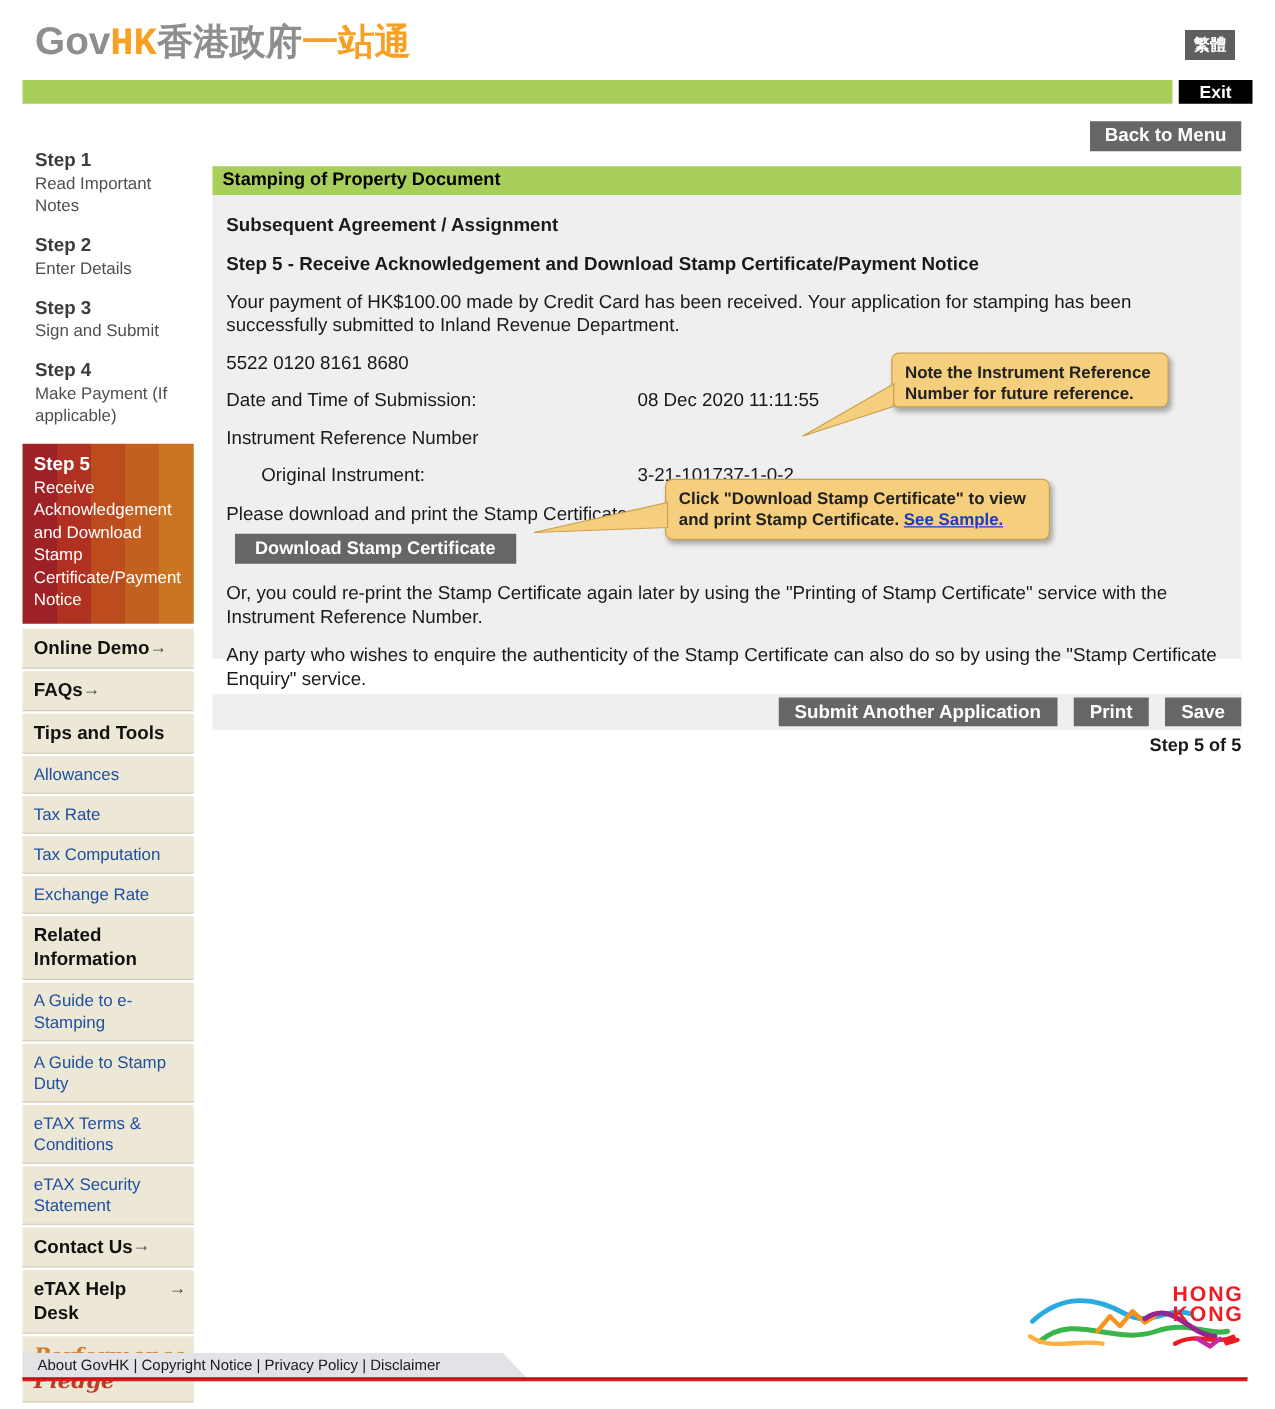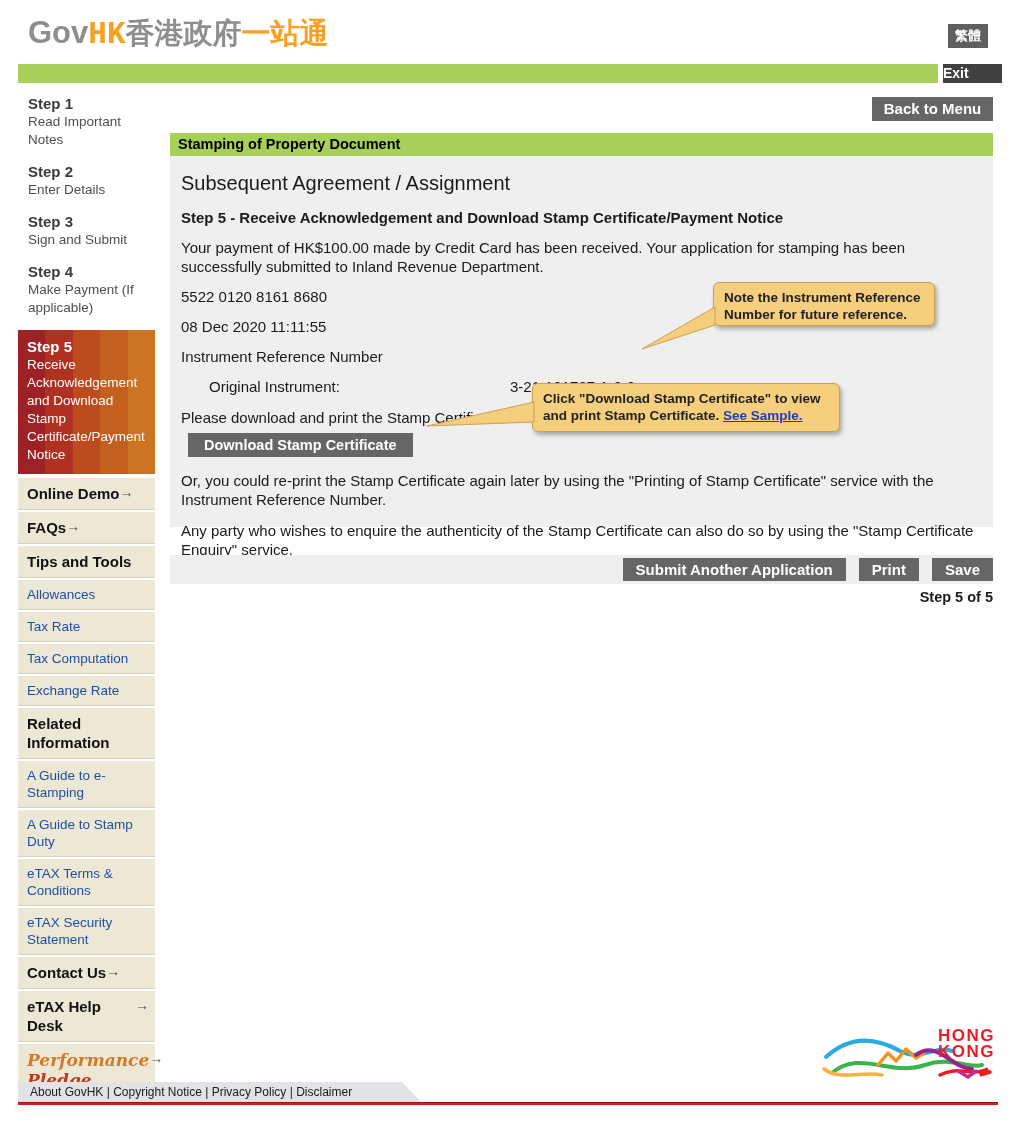--- a/index.html
+++ b/index.html
@@ -6,44 +6,44 @@
   body { background:#fff; font-family:"Liberation Sans", sans-serif; color:#1a1a1a; }
   #page { position:relative; width:1020px; height:1127px; background:#fff; overflow:hidden; }
 
   
   .logo { position:absolute; left:28px; top:14px; font-size:31px; font-weight:bold; letter-spacing:0px; }
   .logo .gray { color:#8e8e8e; }
   .logo .orange { color:#f7a021;font-family:Liberation Mono, monospace; }
   .logo .cn { font-size:29px; }
   .lang-btn { position:absolute; left:948px; top:24px; background:#5f5f5f; color:#fff; font-size:13px; font-weight:bold; padding:3px 7px; border:none; cursor:pointer;text-align:right; }
   .green-bar { position:absolute; left:18px; top:64px; width:920px; height:19px; background:#a9cf5b; }
-  .exit-btn { position:absolute; left:943px; top:64px; width:59px; height:19px; background:#404040; color:#fff; font-size:14px; font-weight:bold; line-height:19px; cursor:pointer; }
+  .exit-btn { position:absolute; left:943px; top:64px; width:59px; height:19px; background:#000000; color:#fff; font-size:14px; font-weight:bold; text-align:center; line-height:19px; cursor:pointer; }
   .back-menu-btn { position:absolute; left:872px; top:97px; width:121px; height:24px; background:#666; color:#fff; font-size:15px; font-weight:bold; text-align:center; line-height:24px; cursor:pointer; }
 
   
-  .sidebar { position:absolute; left:18px; top:94px; width:137px; }
+  .sidebar { position:absolute; left:18px; top:119px; width:137px; }
   .step { margin-bottom:13px; padding-left:10px; }
   .step-title { font-size:15px; font-weight:bold; color:#3c3c3c; line-height:19px; }
   .step-desc { font-size:13.5px; color:#4f4f4f; line-height:18px; }
   .step-active { margin-bottom:4px; padding:7px 4px 10px 9px;
     background:linear-gradient(90deg,#9e2125 0%,#9e2125 20%,#b03122 20%,#b03122 40%,#bc4c1e 40%,#bc4c1e 60%,#c4601f 60%,#c4601f 80%,#cb7522 80%,#cb7522 100%); }
   .step-active .step-title { color:#fff; }
   .step-active .step-desc { color:#fff; }
   .menu-item { background:#ede8d6; border-bottom:1px solid #d6d0ba; margin-bottom:2px; padding:6px 6px 6px 9px; display:flex; align-items:flex-start; }
   .mi-label { font-size:13.5px; color:#1f4fa0; line-height:17px; cursor:pointer; }
   .menu-item.section .mi-label { font-size:15px; font-weight:bold; color:#111; line-height:19px; }
   .arrow { color:#4a4a4a; font-size:14px; font-weight:bold; line-height:17px; flex:0 0 auto; }
   .menu-item.pledge .mi-label { font-family:"DejaVu Serif", serif; font-style:italic; font-weight:bold; font-size:17px; line-height:20px; }
   .pledge-l1 { color:#d07a28; display:block; }
   .pledge-l2 { color:#c03a20; display:block; }
 
   
   .title-bar { position:absolute; left:170px; top:133px; width:823px; height:23px; background:#a9cf5b; font-size:14.5px; font-weight:bold; color:#000; line-height:23px; padding-left:8px; }
   .content { position:absolute; left:170px; top:156px; width:823px; height:371px; background:#efefef; padding:14px 14px 10px 11px; font-size:15px; }
-  .content h3 { font-size:20px; font-weight:normal; margin:2px 0 14px 0; }
+  .content h3 { font-size:15px; font-weight:bold; margin:2px 0 14px 0; }
   .content .stepline { font-size:15px; font-weight:bold; margin:0 0 12px 0; }
   .content p { line-height:19px; margin:0 0 12px 0; }
   .field-row { display:flex; margin:0 0 13px 0; }
   .field-label { width:329px; flex:0 0 auto; }
   .field-label.indent { padding-left:28px; }
   .field-value { flex:1; }
   .dl-btn { display:inline-block; margin:6px 0 14px 7px; background:#666; color:#fff; font-size:14.5px; font-weight:bold; padding:4px 16px; border:none; cursor:pointer; }
 
   
   .callout { position:absolute; background:#f5ce7e; border:1px solid #cba14d; border-radius:6px; box-shadow:2px 3px 4px rgba(0,0,0,0.3); padding:6px 10px; font-size:13.5px; font-weight:bold; color:#222; line-height:17px; }
@@ -155,20 +155,21 @@
 
   <div class="title-bar">Stamping of Property Document</div>
   <div class="content">
     <h3>Subsequent Agreement / Assignment</h3>
     <div class="stepline">Step 5 - Receive Acknowledgement and Download Stamp Certificate/Payment Notice</div>
     <p>Your payment of HK$100.00 made by Credit Card has been received. Your application for stamping has been successfully submitted to Inland Revenue Department.</p>
     <div class="field-row">
       <span class="field-value">5522 0120 8161 8680</span>
     </div>
     <div class="field-row">
+      <span class="field-label">Date and Time of Submission:</span>
       <span class="field-value">08 Dec 2020 11:11:55</span>
     </div>
     <div class="field-row">
       <span class="field-label">Instrument Reference Number</span>
     </div>
     <div class="field-row">
       <span class="field-label indent">Original Instrument:</span>
       <span class="field-value">3-21-101737-1-0-2</span>
     </div>
     <p style="margin-bottom:0">Please download and print the Stamp Certificate</p>

